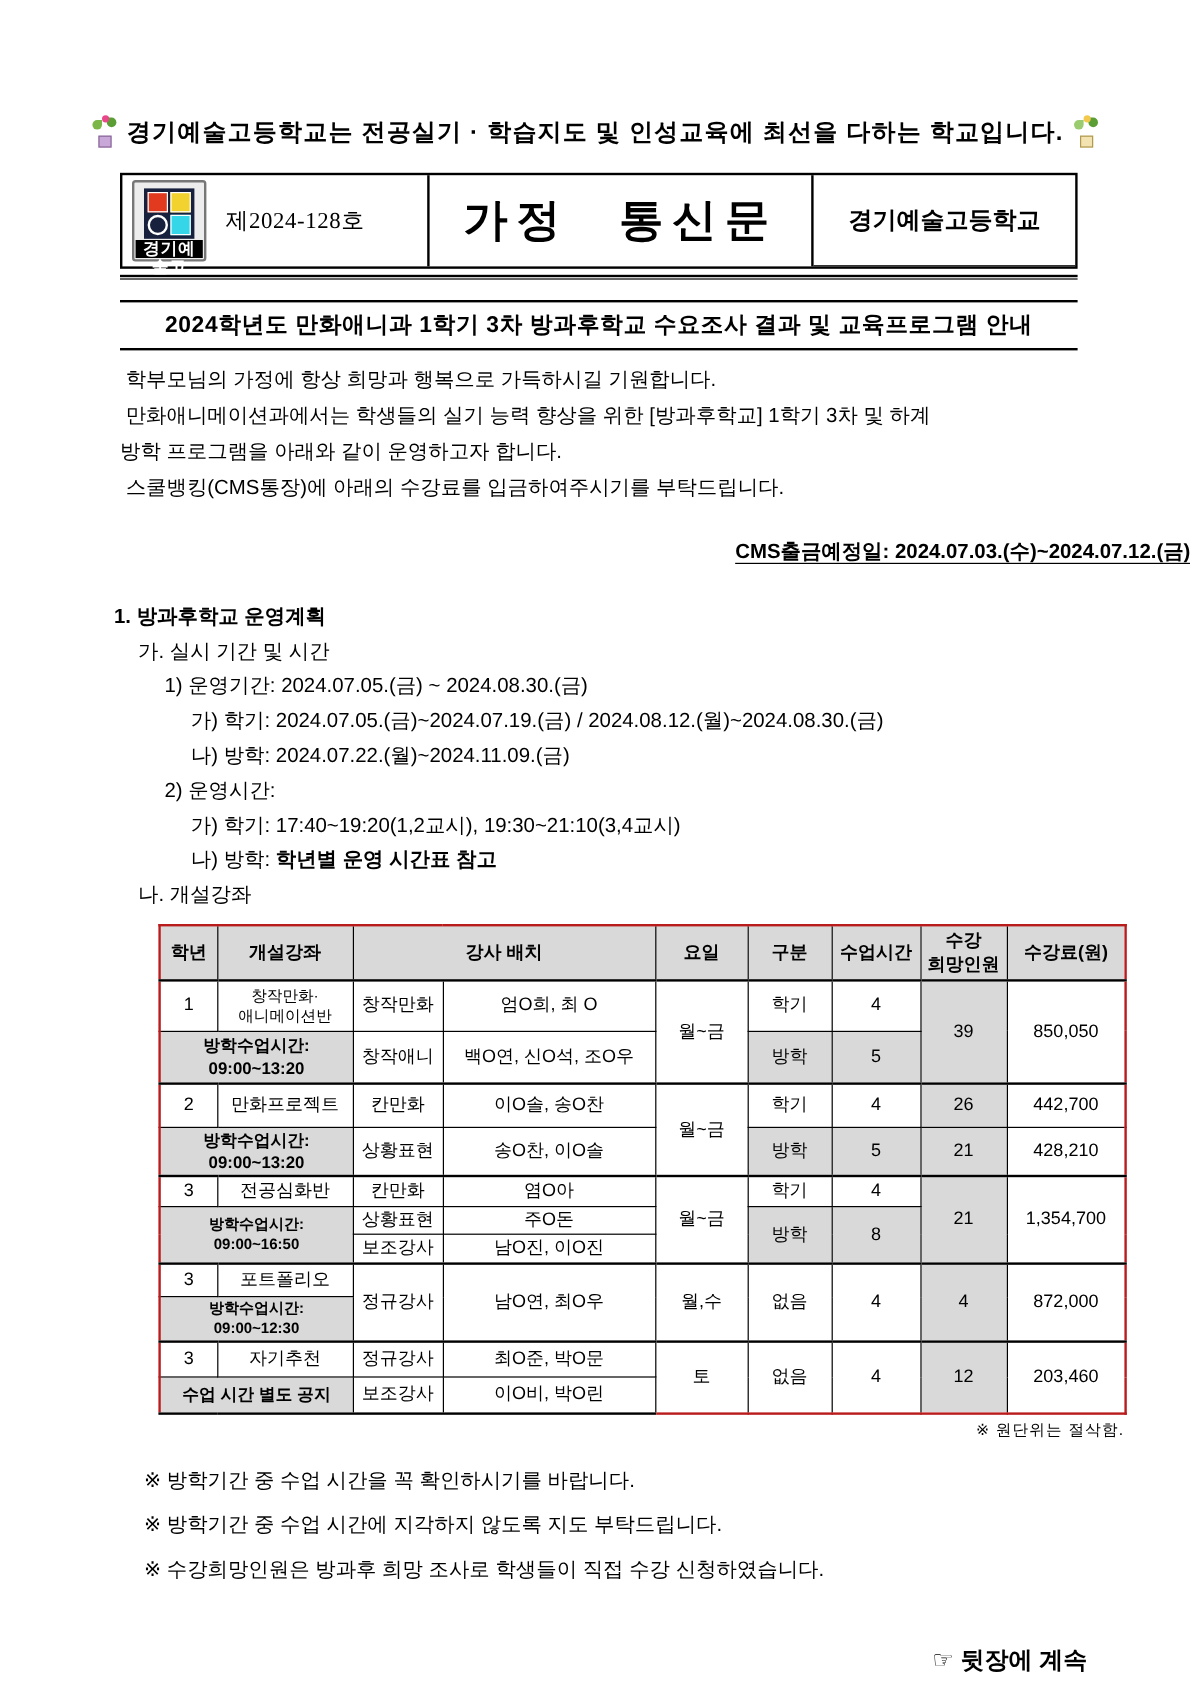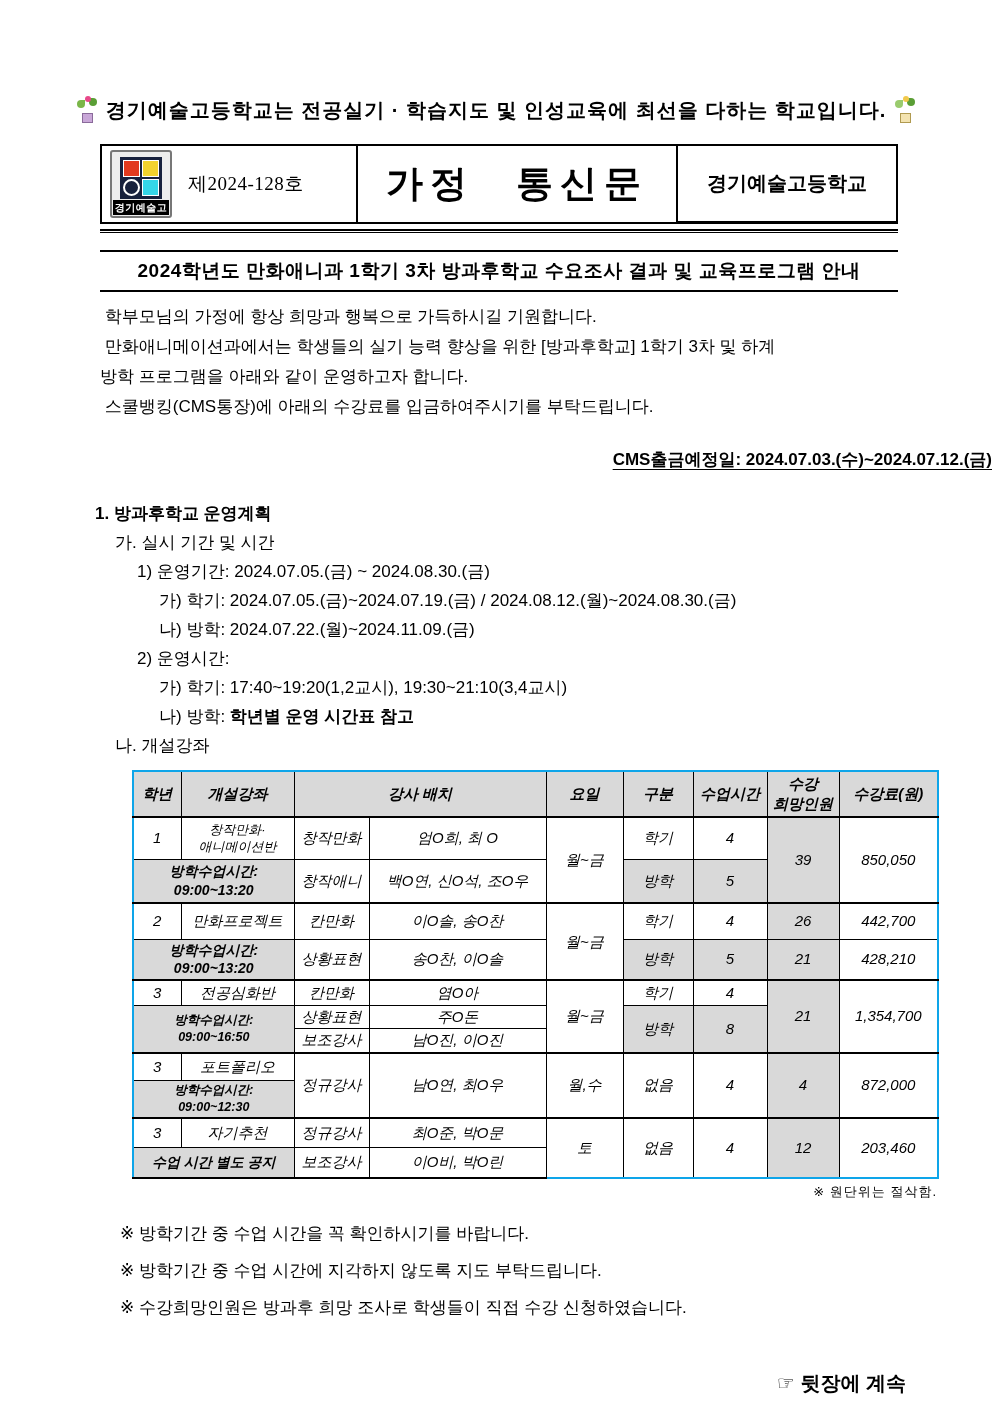--- a/index.html
+++ b/index.html
@@ -45,21 +45,21 @@
     position:absolute; left:50%; top:5px; transform:translateX(-50%);
     width:42px; height:42px; background:#17213d; padding:3px;
     display:grid; grid-template-columns:1fr 1fr; grid-template-rows:1fr 1fr; gap:2px;
   }
   .tile-red { background:#e23a1e; border:1px solid #fff; }
   .tile-yellow { background:#f2d22e; border:1px solid #fff; }
   .tile-circle { background:#17213d; border:2px solid #fff; border-radius:50%; }
   .tile-cyan { background:#35d6e8; border:1px solid #fff; }
   .logo-label {
     position:absolute; left:1px; right:1px; bottom:1px; height:15px; background:#000;
-    color:#fff; font-size:10px; font-weight:bold; text-align:center; line-height:15px; letter-spacing:0.5px;
+    color:#fff; font-size:14px; font-weight:bold; text-align:center; line-height:15px; letter-spacing:0.5px;
   }
 
   .drule { margin:5px 94px 0 100px; height:4px; border-top:2px solid #000; border-bottom:1px solid #000; }
 
   .ntitle {
     margin:17px 94px 0 100px; border-top:2px solid #000; border-bottom:2px solid #000;
     text-align:center; font-weight:bold; font-size:19px; padding:6px 0; letter-spacing:0.5px;
   }
 
   .paras { margin:10px 70px 0 100px; font-size:17px; line-height:30px; }
@@ -69,22 +69,22 @@
   .cms span { text-decoration:underline; text-underline-offset:4px; }
 
   .outline { margin:28px 0 0 95px; font-size:17px; line-height:29px; }
   .outline-item.ind1 { margin-left:20px; }
   .outline-item.ind2 { margin-left:42px; }
   .outline-item.ind3 { margin-left:64px; }
   .outline-item.b { font-weight:bold; }
   .outline-item b { font-weight:bold; }
 
   table.course {
-    margin:10px 0 0 132px; border-collapse:collapse; border:2px solid #0ea5e9;
-    font-size:15px; table-layout:fixed;font-style:italic;
+    margin:10px 0 0 132px; border-collapse:collapse; border:2px solid #b91c1c;
+    font-size:15px; table-layout:fixed;
   }
   table.course td {
     border:1px solid #000; text-align:center; vertical-align:middle;
     padding:1px 2px; line-height:1.35; overflow:hidden;
   }
   table.course tr.gs td { border-top:2px solid #000; }
   table.course tr:last-child td { border-bottom:2px solid #000; }
   td.hd { background:#d9d9d9; font-weight:bold; }
   td.gray { background:#d9d9d9; }
   td.vac { background:#d9d9d9; font-weight:bold; font-size:14px; line-height:1.55; }

